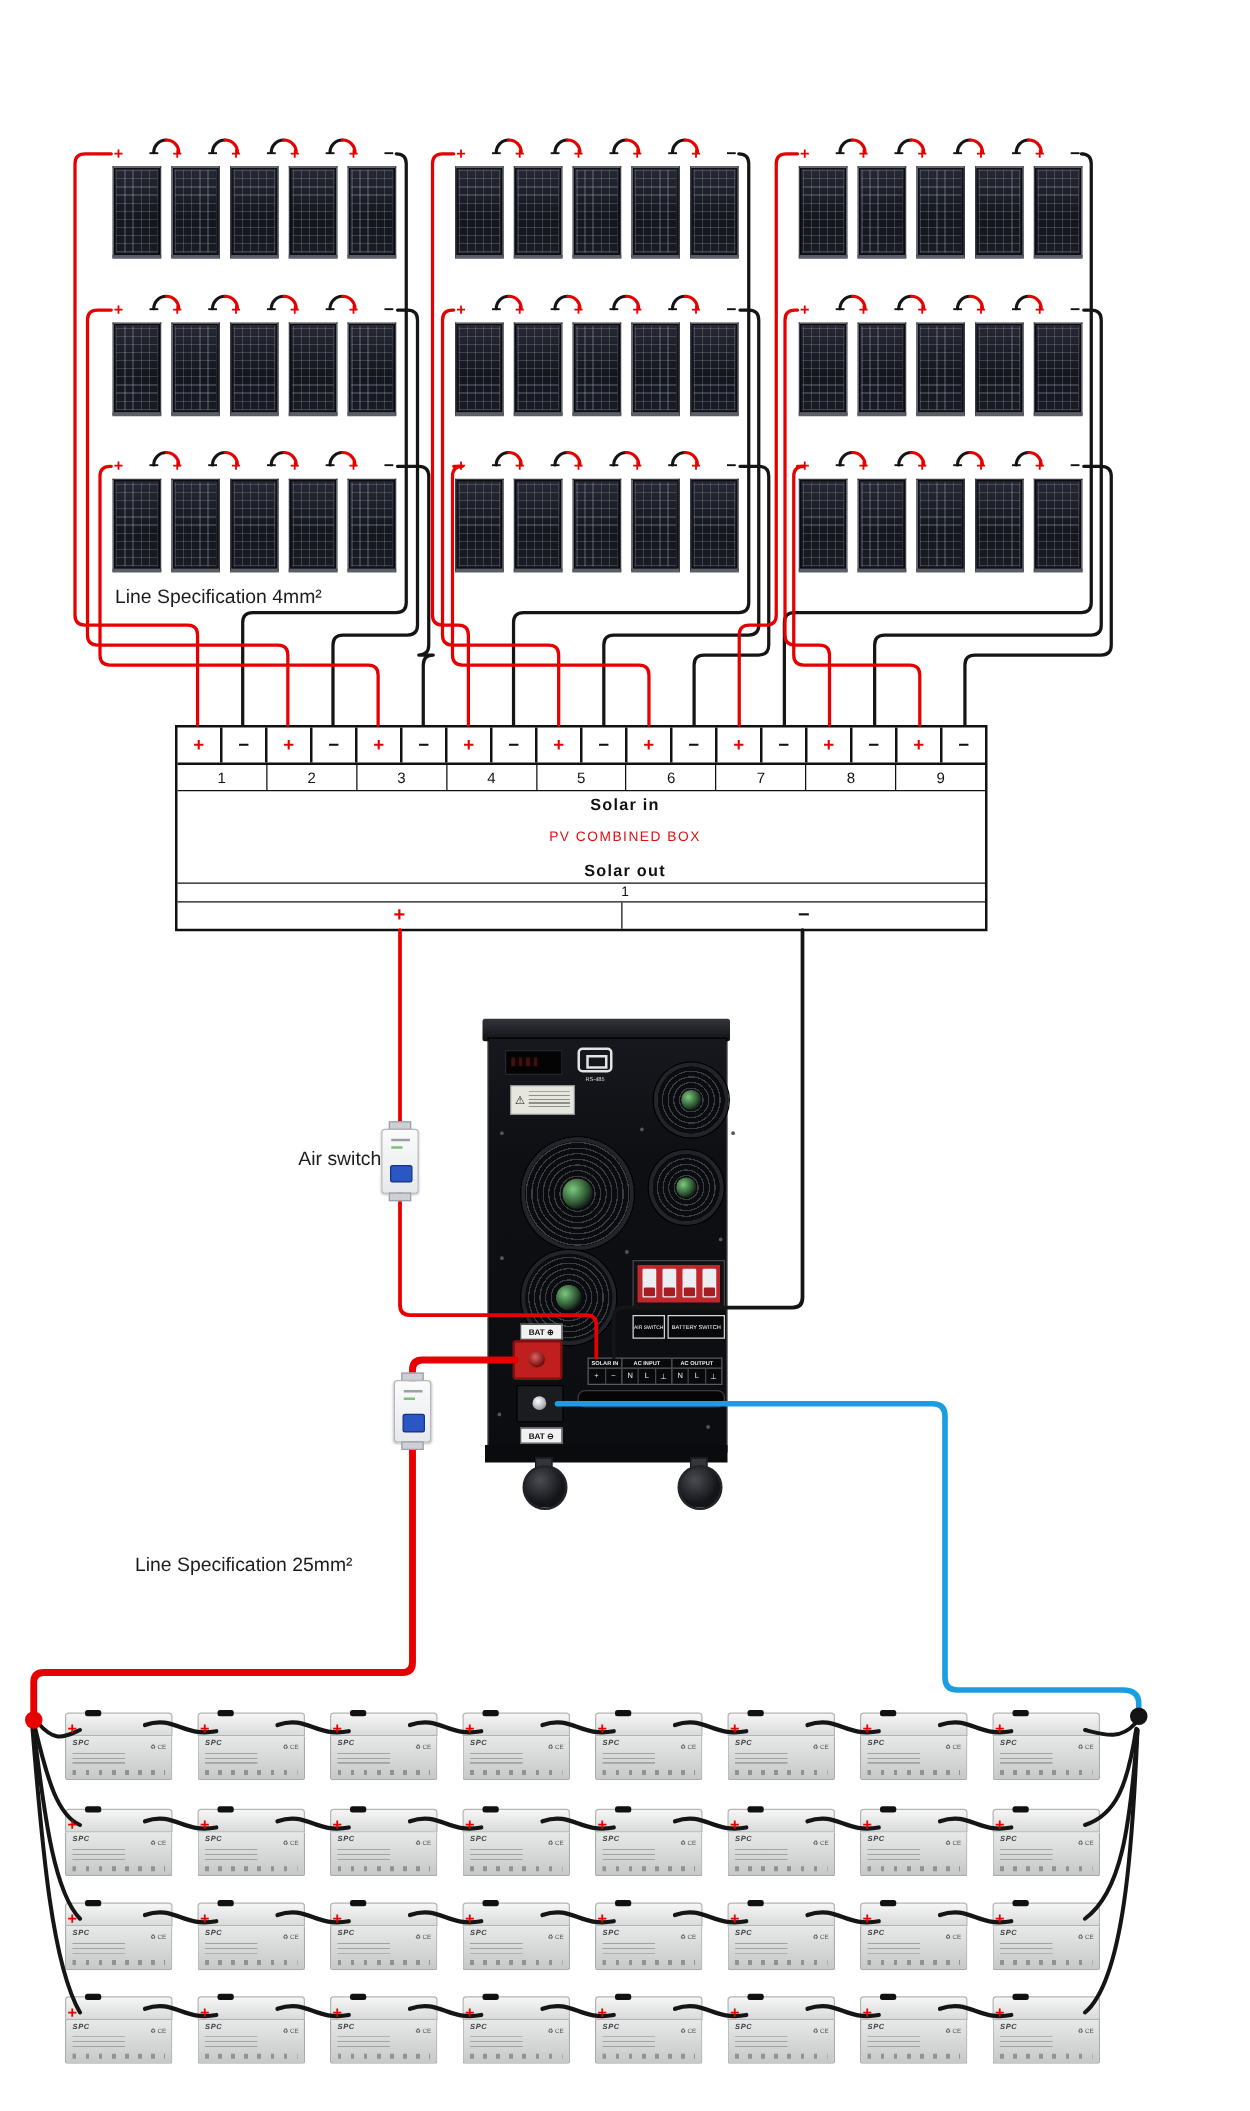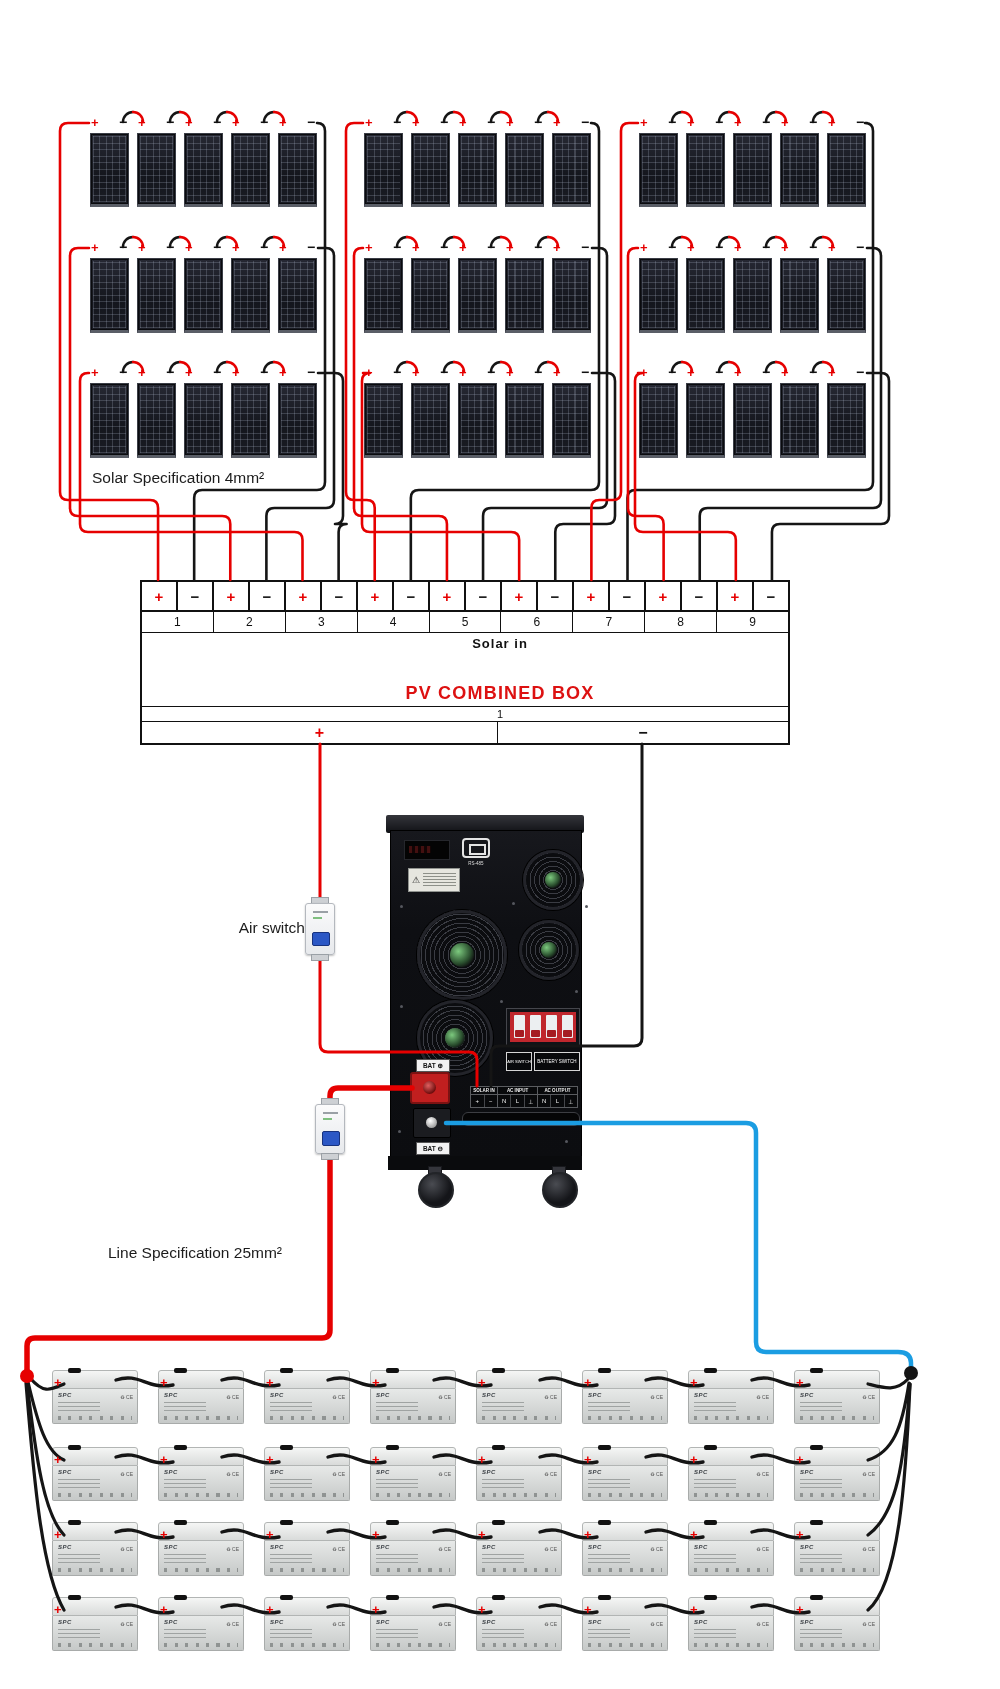--- a/index.html
+++ b/index.html
@@ -27,21 +27,21 @@
          font-size:15px;font-weight:900}
   .tcell:last-child{border-right:0}
   .tplus{color:#e60000}
   .cbx-nums{display:flex;height:20px;border-bottom:1.5px solid #111}
   .ncell{flex:1;display:flex;align-items:center;justify-content:center;border-right:1.5px solid #111;
          font-size:12px}
   .ncell:last-child{border-right:0}
   .cbx-body{flex:1;display:flex;flex-direction:column;justify-content:space-between;
             text-align:center;padding:3px 0 2px 70px}
   .cbx-si,.cbx-so{font-size:13px;font-weight:bold;letter-spacing:1px}
-  .cbx-name{font-size:18px;font-weight:bold;letter-spacing:1.2px}
+  .cbx-name{font-size:11px;font-weight:normal;letter-spacing:1.2px}
   .cbx-one{height:14px;border-top:1.5px solid #111;font-size:11px;text-align:center;
            line-height:14px;padding-left:70px}
   .cbx-out{height:21px;border-top:1.5px solid #111;display:flex}
   .cbx-out .oc{display:flex;align-items:center;justify-content:center;font-size:16px;font-weight:900}
   .oc1{width:355px;border-right:1.5px solid #111;color:#e60000}
   .oc2{flex:1;color:#111}
   
   .brk{position:absolute;z-index:6}
   .brk .rail{position:absolute;left:20%;width:60%;height:7px;background:#cdd0d4;border:1px solid #9aa0a6;box-sizing:border-box}
   .brk .body{position:absolute;left:0;right:0;top:6px;bottom:6px;background:linear-gradient(#fbfbfc,#e7e9ec);
@@ -206,29 +206,30 @@
         <div class="ncell">4</div>
         <div class="ncell">5</div>
         <div class="ncell">6</div>
         <div class="ncell">7</div>
         <div class="ncell">8</div>
         <div class="ncell">9</div>
       </div>
     <div class="cbx-body">
       <div class="cbx-si">Solar in</div>
       <div class="cbx-name" style="color: rgb(221, 17, 17);">PV COMBINED BOX</div>
+      <div class="cbx-so">Solar out</div>
     </div>
     <div class="cbx-one">1</div>
     <div class="cbx-out">
       <div class="oc oc1">+</div>
       <div class="oc oc2">−</div>
     </div>
   </div>
 
-  <div class="lbl" style="left:92px;top:469px">Solar Specification 4mm²</div>
+  <div class="lbl" style="left:92px;top:469px">Line Specification 4mm²</div>
   <div class="lbl" style="left:212px;width:93px;top:919px;text-align:right">Air switch</div>
   <div class="lbl" style="left:108px;top:1244px">Line Specification 25mm²</div>
 
   <div class="inv">
     <div class="inv-flange"></div>
     <div class="inv-face"></div>
     <div class="inv-disp"></div>
     <div class="inv-port"></div>
     <div class="inv-portlbl">RS-485</div>
     <div class="inv-warn">

